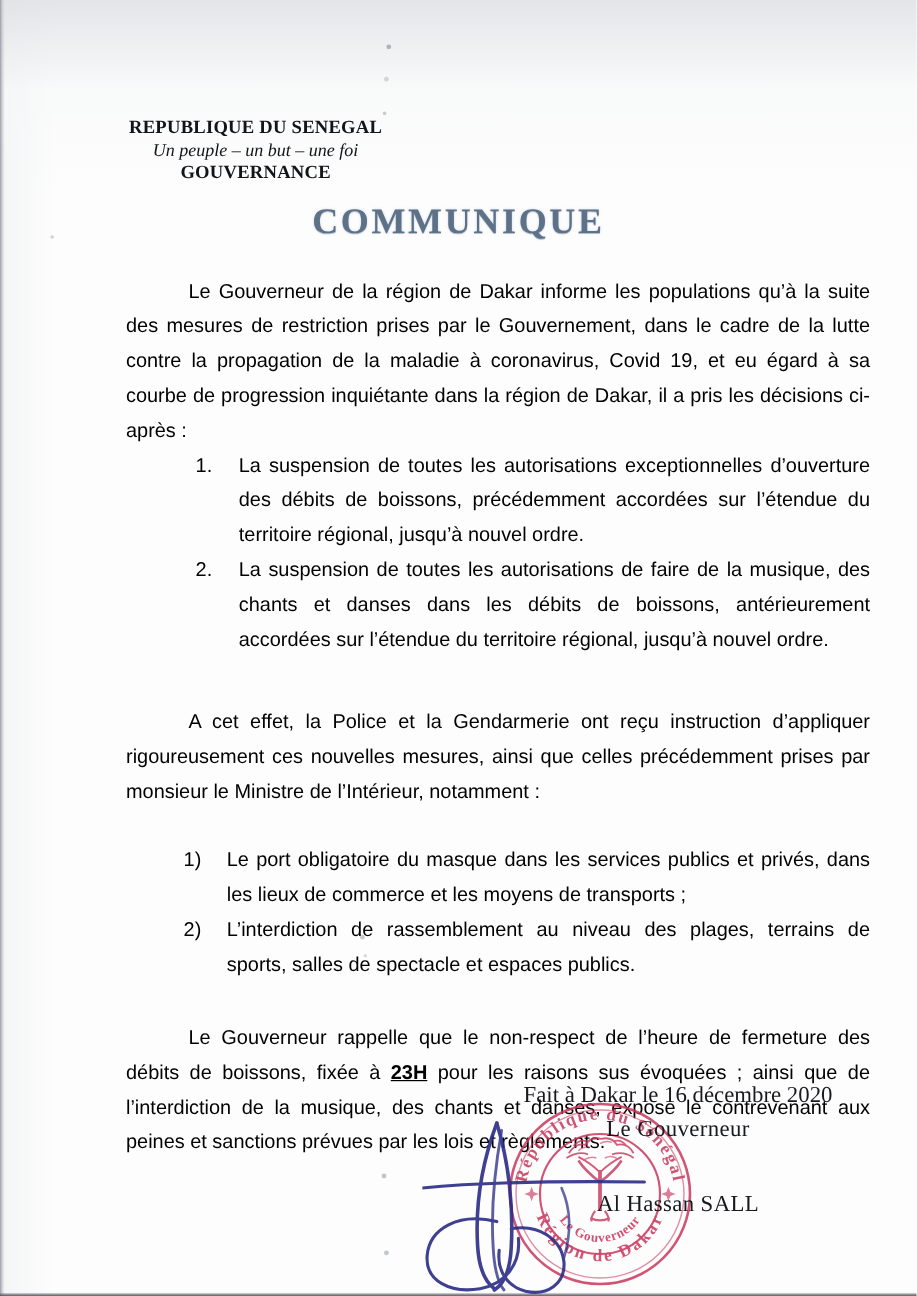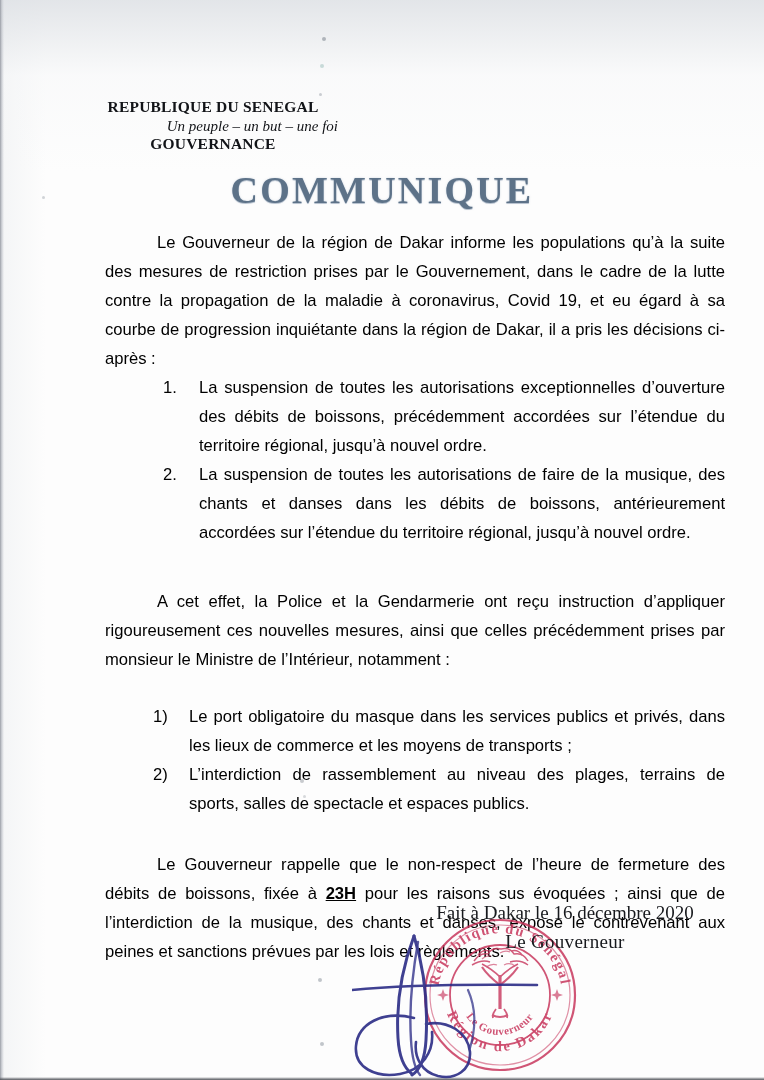--- a/index.html
+++ b/index.html
@@ -57,36 +57,35 @@
     font-weight: bold;
     font-size: 15.5px;
     letter-spacing: .2px;
     white-space: nowrap;
   }
   #letterhead .lh-motto {
     font-weight: normal;
     font-style: italic;
     font-size: 15px;
     letter-spacing: 0;
-    text-align: right;
   }
 
   
   #doc-title {
     position: absolute;
     left: 0;
     top: 168px;
     width: 764px;
     text-align: center;
   }
   #doc-title .title-text {
     display: inline-block;
     font-family: "Liberation Serif", serif;
     font-weight: bold;
-    font-size: 38px;
+    font-size: 30px;
     letter-spacing: 2.2px;
     color: #5d7288;
     text-shadow:
       0 1px 0 rgba(120,140,165,.45),
       0 0 2px rgba(150,168,190,.5);
   }
 
   
   #body-area {
     position: absolute;
@@ -305,15 +304,16 @@
 
       <path d="M74,96 C96,92 116,104 118,124 C119,142 104,152 86,148 C70,144 62,130 64,114" stroke-width="2.6"></path>
 
       <path d="M118,120 C124,100 124,80 116,62" stroke-width="2.2" opacity=".8"></path>
     </g>
   </svg>
 
   <div id="sign-block">
     <div class="sig-date">Fait à Dakar le 16 décembre 2020</div>
     <div class="sig-role">Le Gouverneur</div>
+    <div class="sig-name">Al Hassan SALL</div>
   </div>
 
 </div>
 
 </body></html>

